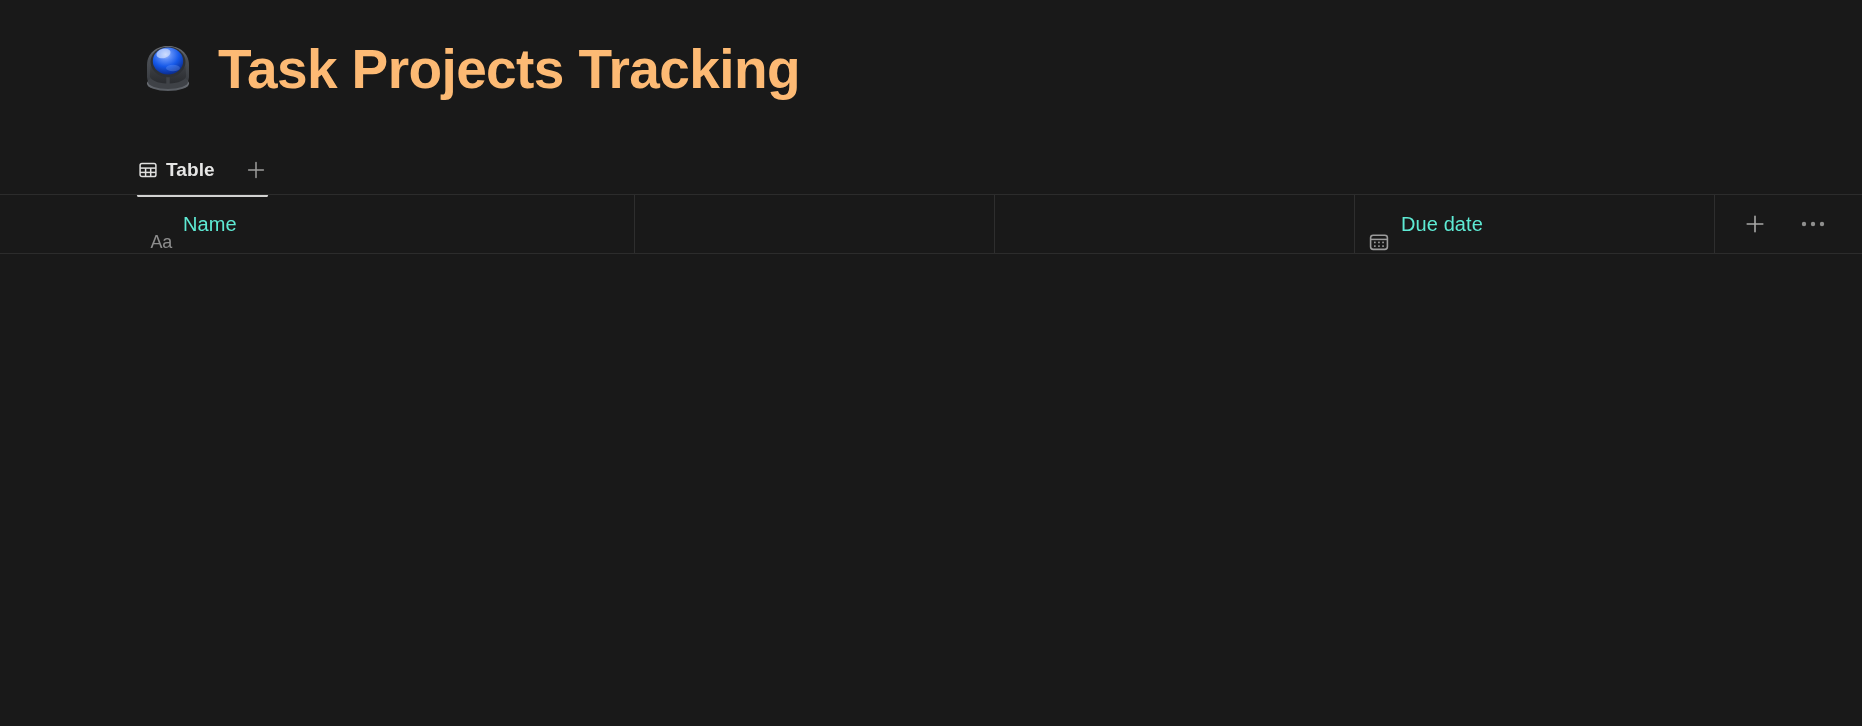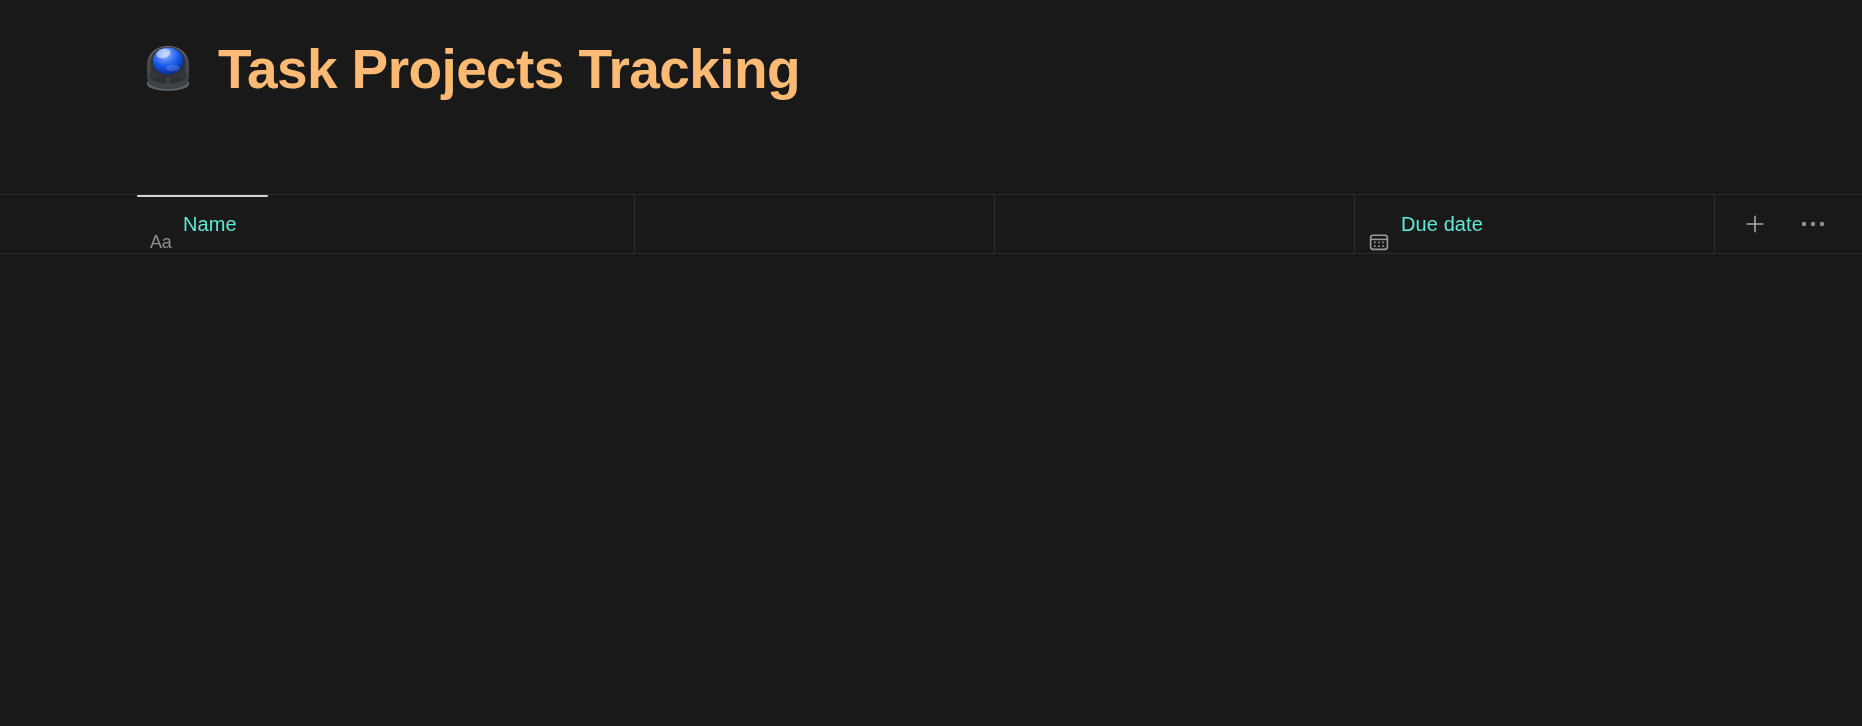--- a/index.html
+++ b/index.html
@@ -135,21 +135,21 @@
     align-items: center;
     padding-left: 13px;
   }
   .th .th-icon {
     width: 22px;
     height: 22px;
     margin-right: 11px;
     flex: 0 0 22px;
     display: flex;
     align-items: center;
-    justify-content: flex-start;
+    justify-content: flex-end;
     color: #9b9b9b;
     margin-top: 36px;
   }
   .th .th-icon svg { display: block; }
   .th .th-label {
     font-size: 20px;
     color: #5eead4;
     white-space: nowrap;
     letter-spacing: 0.1px;
   }
@@ -245,20 +245,41 @@
 
         <ellipse cx="30" cy="22" rx="15.2" ry="13.6" fill="url(#ballG)"></ellipse>
 
         <ellipse cx="25.5" cy="14.5" rx="7.2" ry="4.6" fill="#dbe6ff" opacity="0.62" transform="rotate(-16 25.5 14.5)"></ellipse>
         <ellipse cx="35" cy="29" rx="7" ry="3.2" fill="#8fb4ff" opacity="0.26"></ellipse>
       </svg>
     </span>
     <h1 class="page-title">Task Projects Tracking</h1>
   </div>
 
+  <div class="tabs-row">
+    <div class="tab">
+      <span class="tab-icon">
+        <svg width="20" height="20" viewBox="0 0 20 20" fill="none" xmlns="http://www.w3.org/2000/svg">
+          <rect x="2.1" y="3.4" width="15.8" height="13.2" rx="1.9" stroke="#e0e0df" stroke-width="1.5"></rect>
+          <path d="M2.1 8.1H17.9" stroke="#e0e0df" stroke-width="1.5"></path>
+          <path d="M2.1 12.4H17.9" stroke="#e0e0df" stroke-width="1.5"></path>
+          <path d="M7.6 8.1V16.6" stroke="#e0e0df" stroke-width="1.5"></path>
+          <path d="M12.7 8.1V16.6" stroke="#e0e0df" stroke-width="1.5"></path>
+        </svg>
+      </span>
+      <span class="tab-label">Table</span>
+    </div>
+    <div class="add-view-btn">
+      <span>
+        <svg width="22" height="22" viewBox="0 0 22 22" xmlns="http://www.w3.org/2000/svg">
+          <path d="M11 3.6V18.4M3.6 11H18.4" stroke="#9d9d9c" stroke-width="1.5" stroke-linecap="round"></path>
+        </svg>
+      </span>
+    </div>
+  </div>
   <div class="tab-underline"></div>
 
   <div class="table-top-border"></div>
 
   <div class="table-header">
 
     <div class="th" style="left:137px; width:497px;">
       <div class="th-inner">
         <span class="th-icon">
           <span class="aa-glyph">Aa</span>

